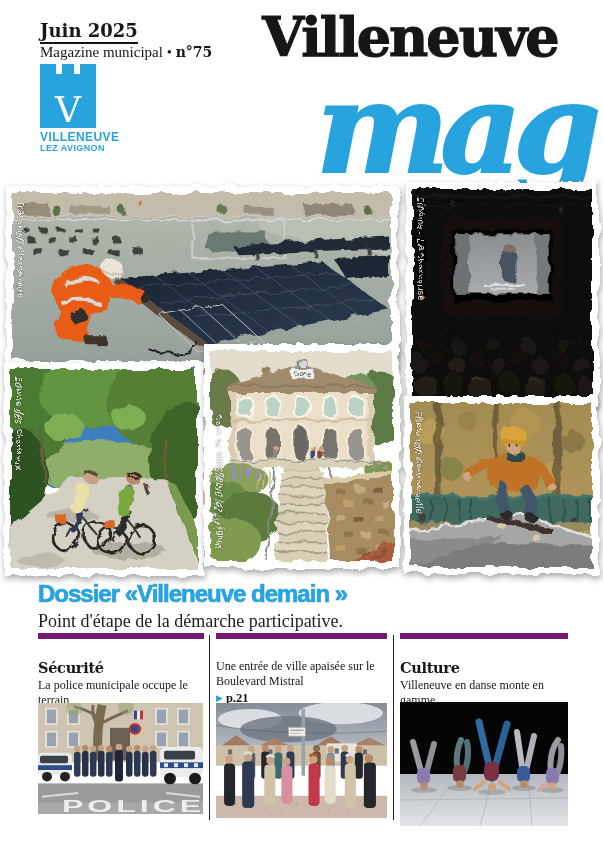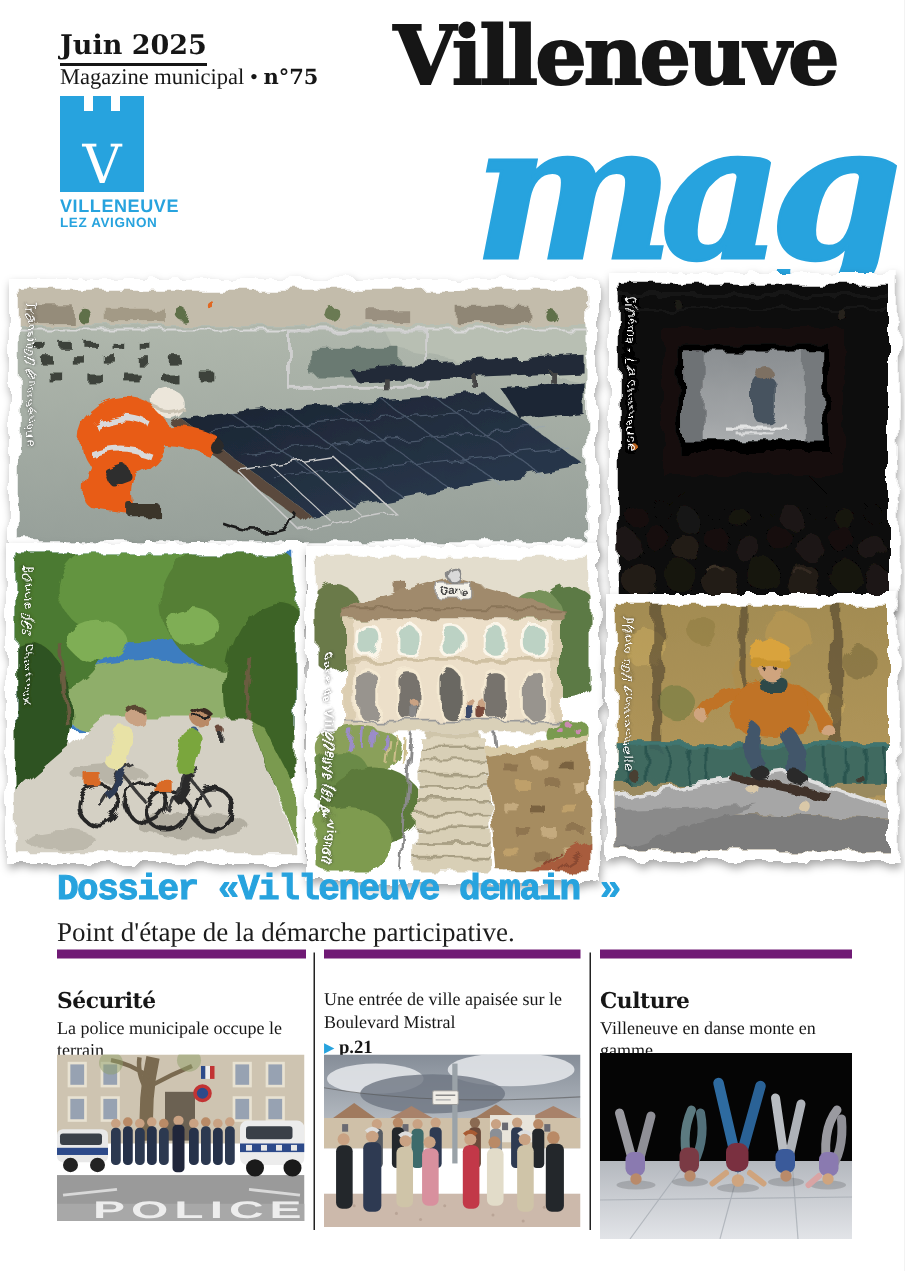--- a/index.html
+++ b/index.html
@@ -28,25 +28,25 @@
   .torn{position:absolute;background:#fff;padding:7px;box-sizing:border-box;
     filter:url(#tornf) drop-shadow(1px 3px 3px rgba(0,0,0,.35));}
   .torn .scene{position:absolute;left:7px;top:7px;right:7px;bottom:7px;}
   .torn svg{width:100%;height:100%;display:block;}
   .vcap{position:absolute;left:10px;top:15px;writing-mode:vertical-rl;
     font-family:"Liberation Sans",sans-serif;font-size:8.5px;color:#fff;letter-spacing:.6px;
     text-shadow:0 0 2px rgba(0,0,0,.65);white-space:nowrap;}
   #ph-solar   {left:6px;  top:186px;width:392px;height:182px;}
   #ph-cinema  {left:406px;top:182px;width:193px;height:226px;}
   #ph-cyclists{left:4px;  top:362px;width:200px;height:214px;}
-  #ph-gare    {left:204px;top:364px;width:196px;height:224px;font-weight:bold;}
+  #ph-gare    {left:204px;top:344px;width:196px;height:224px;}
   #ph-skater  {left:404px;top:396px;width:195px;height:178px;}
 
   
-  #dossier-title{position:absolute;left:38px;top:580px;font-family:Liberation Mono, monospace;
+  #dossier-title{position:absolute;left:38px;top:580px;font-family:Liberation Sans, sans-serif;
     font-weight:bold;font-size:24px;letter-spacing:-1px;color:var(--accent);text-align:center;
     -webkit-text-stroke:.7px var(--accent);}
   #dossier-sub{position:absolute;left:38px;top:611px;font-size:18px;color:#1c1c1c;}
 
   .col{position:absolute;top:633px;border-top:6px solid #701a75;padding-top:20px;box-sizing:border-box;}
   #col-0{left:38px; width:166px;}
   #col-1{left:216px;width:171px;}
   #col-2{left:400px;width:168px;}
   .col h3{margin:0 0 2px 0;font-family:"DejaVu Serif",serif;font-weight:bold;font-size:14.5px;
     letter-spacing:-.3px;}

